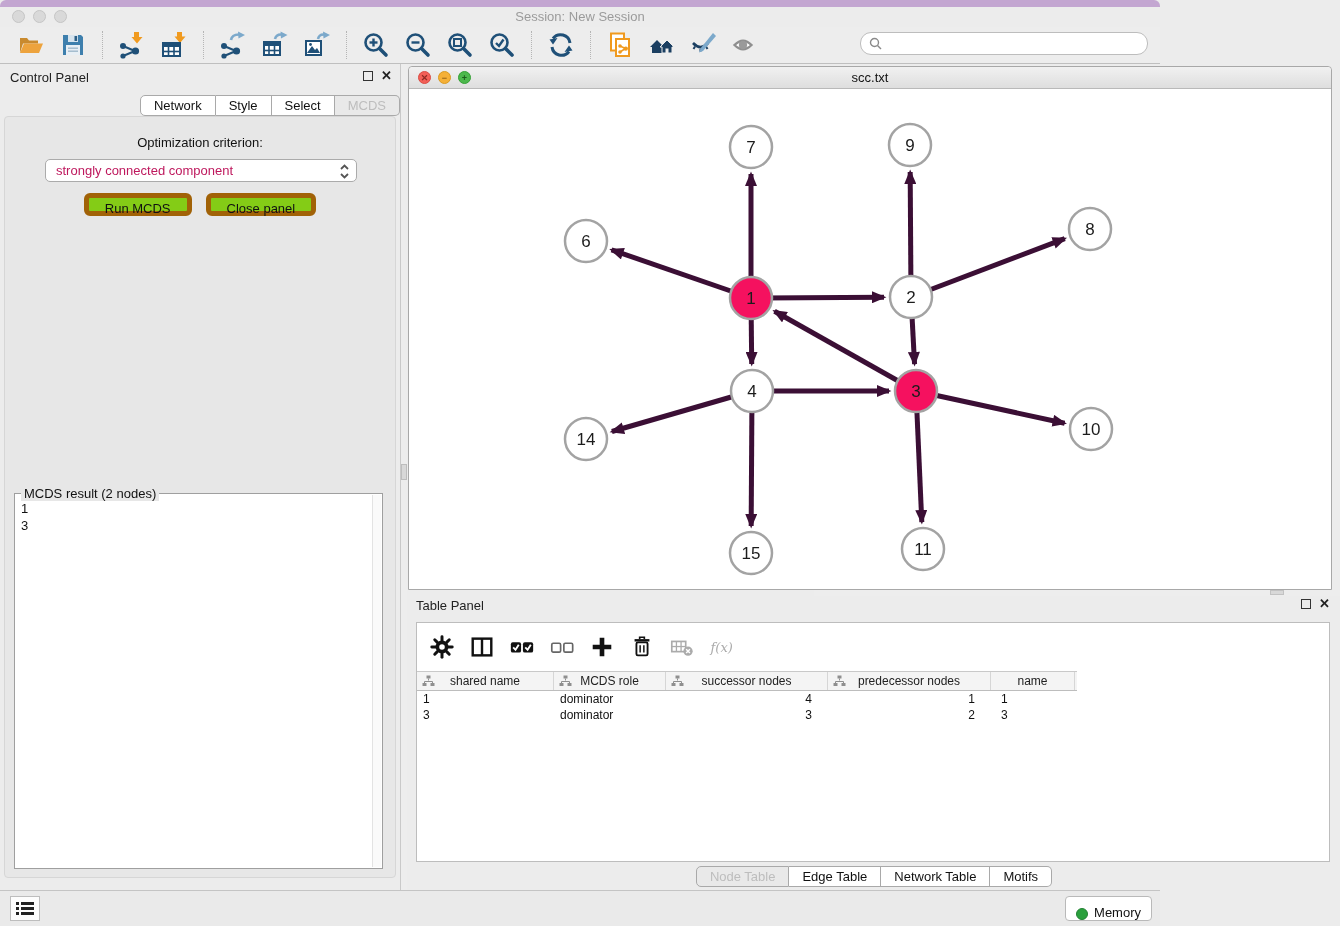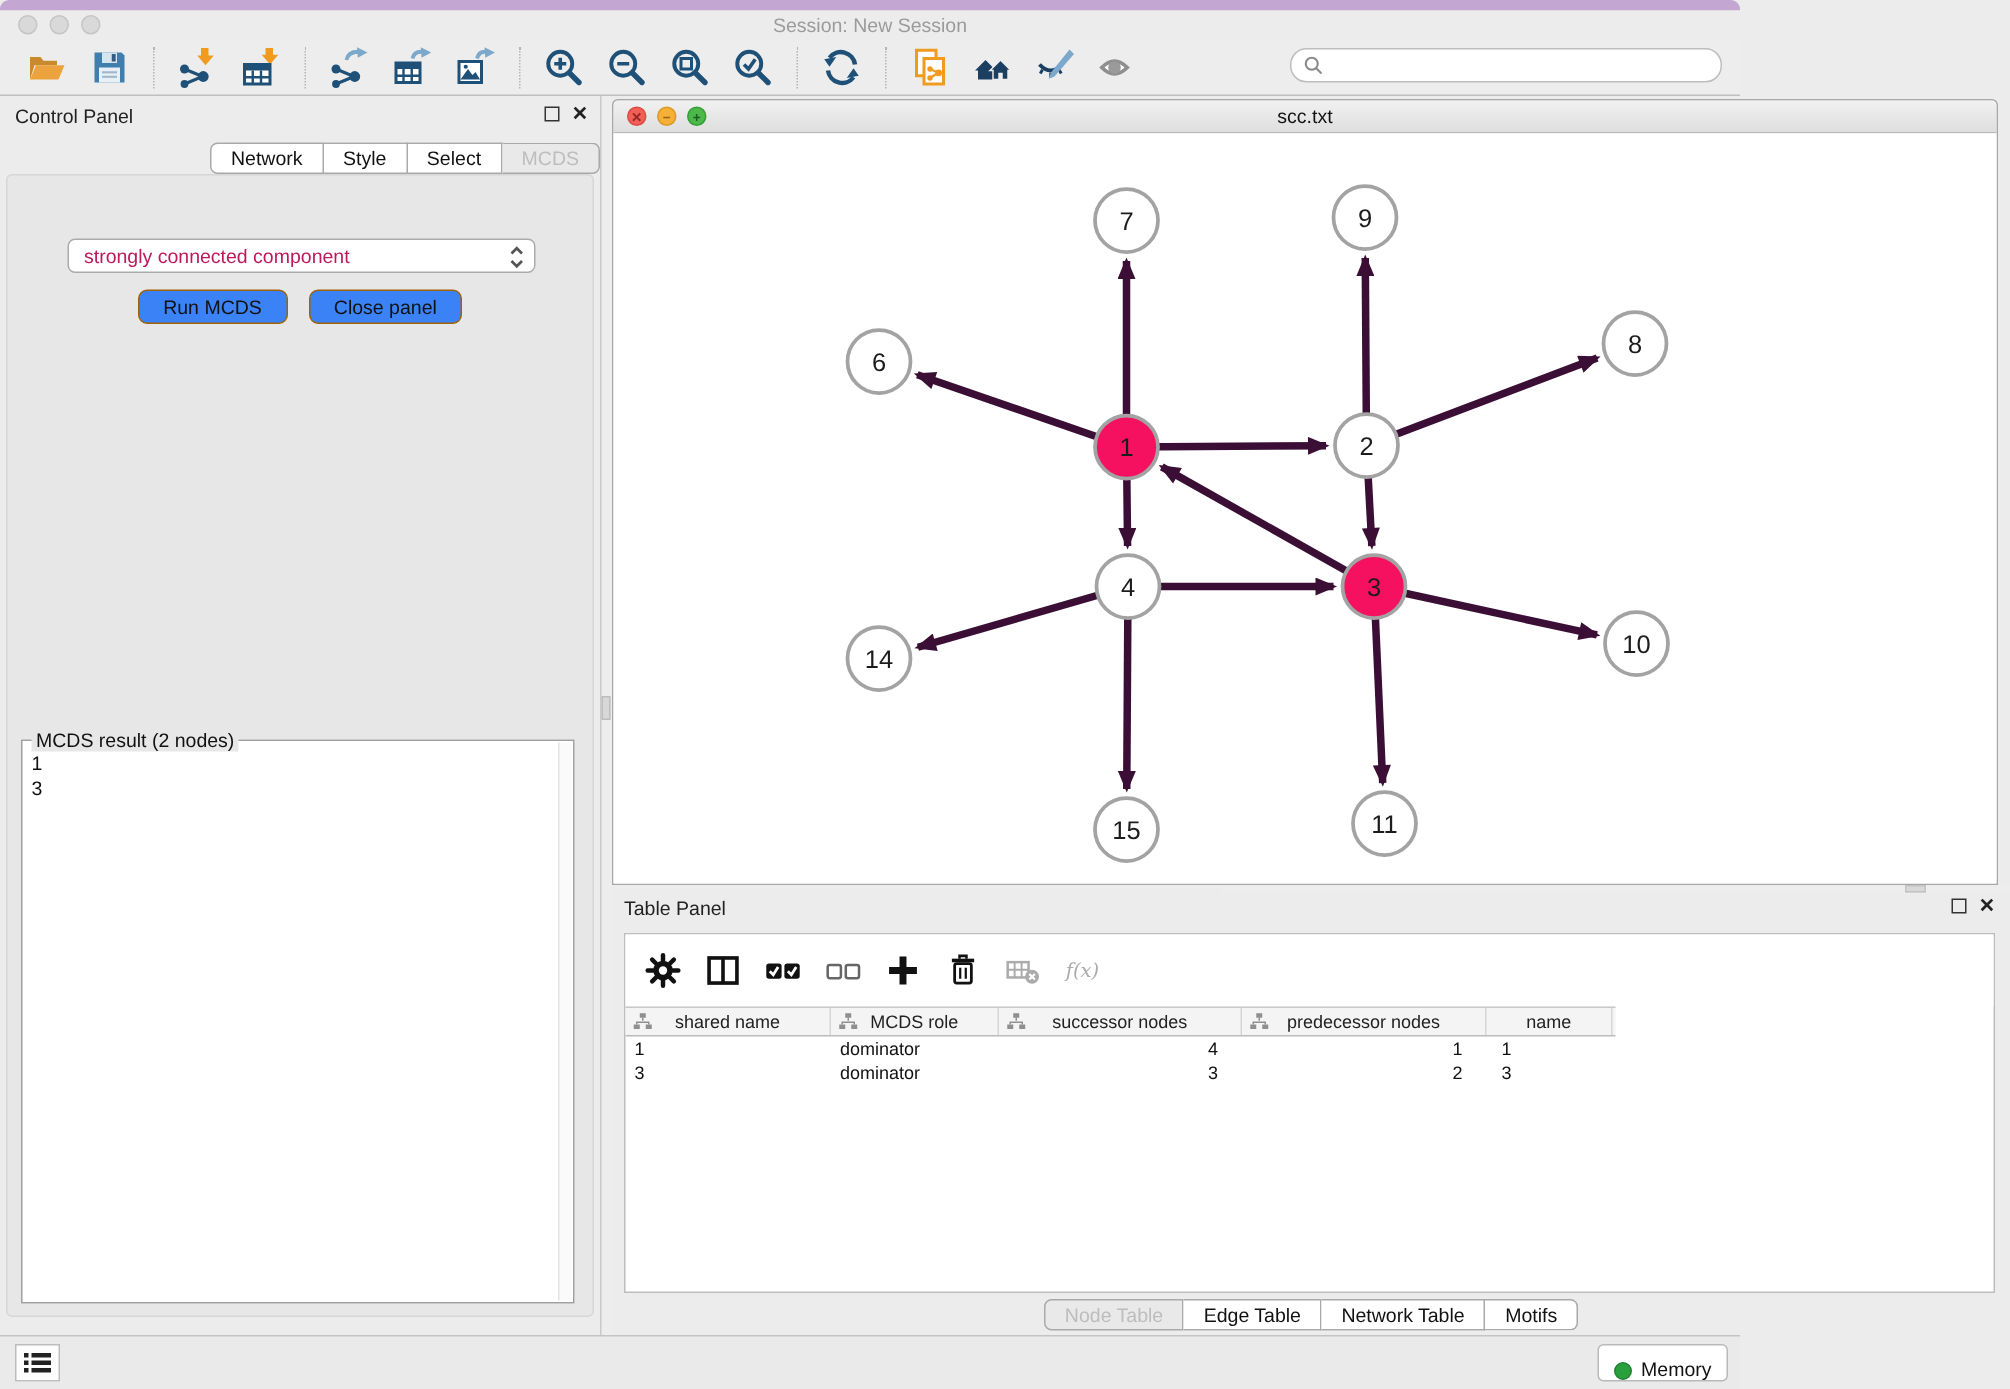--- a/index.html
+++ b/index.html
@@ -31,21 +31,21 @@
   .cp-tabs { position:absolute; left:0; right:0; top:31px; display:flex; justify-content:flex-end; }
   .tab { height:21px; padding:0 13px; font-size:13px; line-height:20px; background:#FFF; border:1px solid #A9A9A9; border-left:none; color:#111; cursor:pointer; }
   .tab:first-child { border-left:1px solid #A9A9A9; border-radius:5px 0 0 5px; }
   .tab:last-child { border-radius:0 5px 5px 0; }
   .tab.active { background:#E9E9E9; color:#BDBDBD; }
   .cp-content { position:absolute; left:4px; right:4px; top:52px; bottom:12px; background:#E7E7E7; border:1px solid #D6D6D6; border-radius:4px; }
   .opt-label { position:absolute; left:0; right:0; top:18px; text-align:center; font-size:13px; color:#111; }
   .criterion-select { position:absolute; left:40px; top:42px; width:312px; height:23px; background:#FFF; border:1px solid #ABABAB; border-radius:5px; font-size:13px; line-height:21px; padding-left:10px; color:#be185d; cursor:pointer; }
   .stepper { position:absolute; right:6px; top:3px; }
   .cp-buttons { position:absolute; left:0; right:0; top:76px; display:flex; justify-content:center; gap:14px; }
-  .btn { height:23px; padding:0 16px; background:#3b82f6; border:1px solid #a16207; border-radius:6px; font-size:13px; color:#111; cursor:pointer; line-height:21px; }
+  .btn { height:23px; padding:0 16px; background:#84cc16; border:5px solid #a16207; border-radius:6px; font-size:13px; color:#111; cursor:pointer; line-height:21px; }
   .result-box { position:absolute; left:9px; right:12px; top:376px; bottom:8px; border:1px solid #9F9F9F; background:#FFF; }
   .result-legend { position:absolute; left:6px; top:-8px; background:#E7E7E7; padding:0 3px; font-size:13px; color:#111; }
   .result-text { position:absolute; left:1px; top:4px; right:10px; bottom:1px; font-size:13px; color:#111; padding:2px 5px; line-height:17px; overflow:hidden; }
   .result-scroll { position:absolute; right:1px; top:1px; bottom:1px; width:9px; background:#FAFAFA; border-left:1px solid #E3E3E3; }
 
   
   .v-splitter { position:absolute; left:400px; top:0; width:7px; height:826px; background:#EDEDED; border-left:1px solid #C9C9C9; }
   .v-handle { position:absolute; left:0; top:400px; width:6px; height:16px; background:#D8D8D8; border:1px solid #BDBDBD; }
   .h-splitter { position:absolute; left:407px; top:526px; width:933px; height:6px; background:#EDEDED; }
   .h-handle { position:absolute; left:456px; top:0; width:14px; height:5px; background:#D8D8D8; border:1px solid #C2C2C2; }
@@ -270,20 +270,21 @@
           <span class="close-x">✕</span>
         </span>
       </div>
       <div class="cp-tabs">
         <div class="tab">Network</div>
         <div class="tab">Style</div>
         <div class="tab">Select</div>
         <div class="tab active">MCDS</div>
       </div>
       <div class="cp-content">
+        <div class="opt-label">Optimization criterion:</div>
         <div class="criterion-select">
           <span>strongly connected component</span>
           <span class="stepper">
             <svg width="11" height="17" viewBox="0 0 11 17">
                 <polyline points="2,6 5.5,2.5 9,6" fill="none" stroke="#555" stroke-width="1.8"></polyline>
                 <polyline points="2,11 5.5,14.5 9,11" fill="none" stroke="#555" stroke-width="1.8"></polyline>
               </svg>
           </span>
         </div>
         <div class="cp-buttons">

